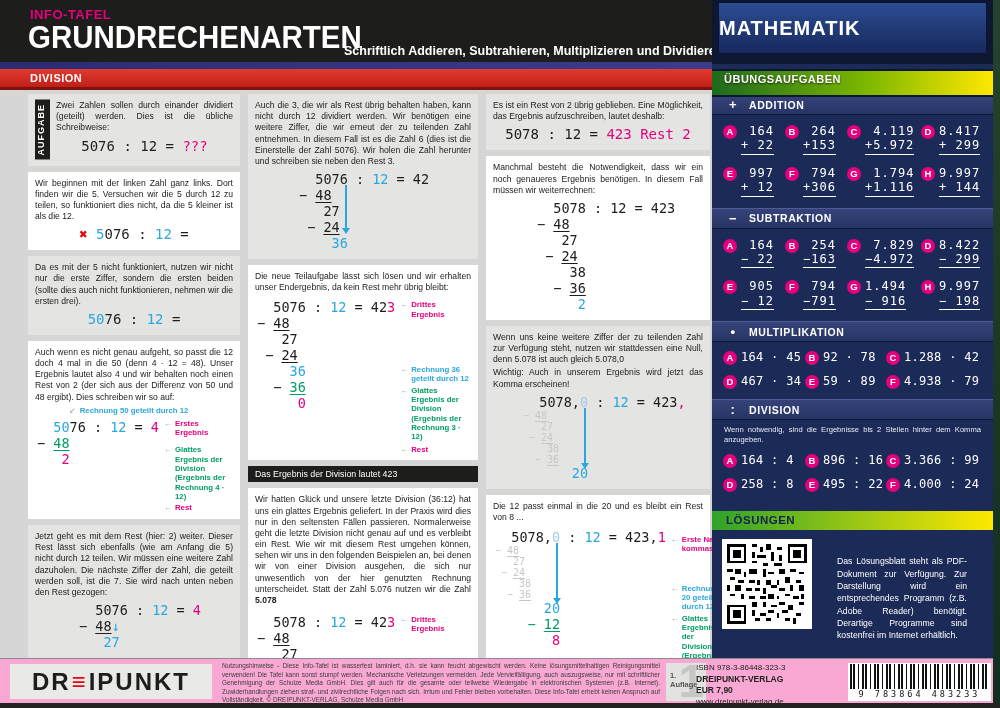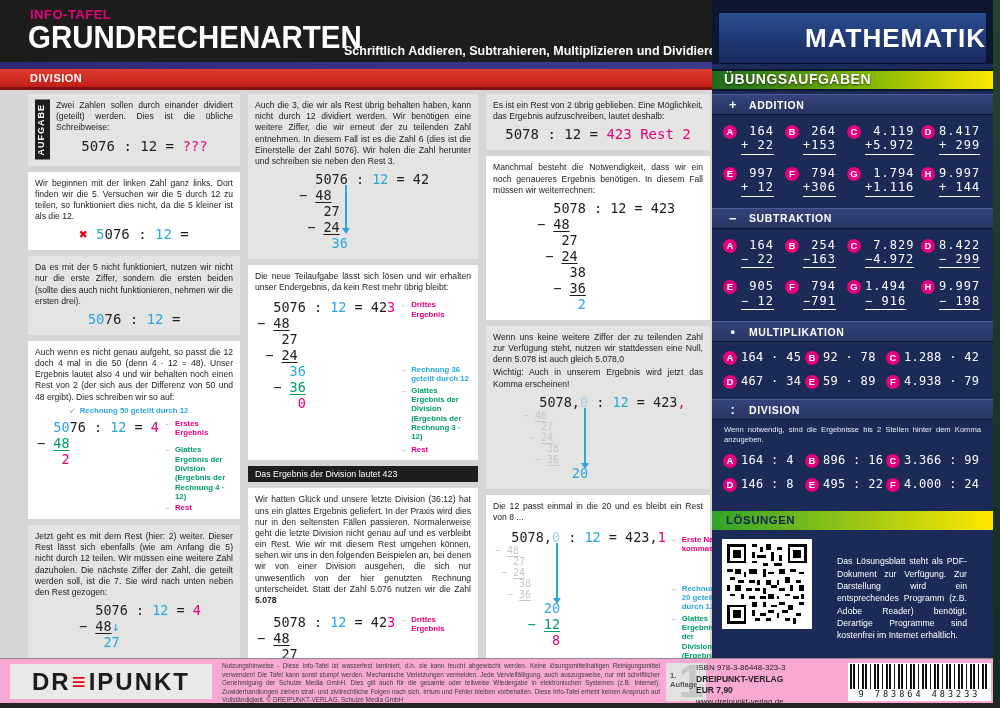--- a/index.html
+++ b/index.html
@@ -13,26 +13,26 @@
          transform:scaleX(.92);transform-origin:left top}
   .subtitle{position:absolute;left:344px;top:44px;color:#fff;font-weight:bold;font-size:12.5px;white-space:nowrap}
   .stripe{position:absolute;left:0;top:62px;width:712px;height:7px;background:linear-gradient(90deg,#2b2b74,#3c3c8f)}
   .divbar{position:absolute;left:0;top:69px;width:712px;height:21px;box-sizing:border-box;
           background:linear-gradient(180deg,#e23b30,#c01f18);border-bottom:3px solid #7c120e;
           color:#fff;font-weight:bold;font-size:11px;line-height:18px;padding-left:30px;letter-spacing:.5px}
 
   
   .sb{position:absolute;left:712px;top:0;width:281px;height:658px;background:#1b2a57}
   .sbtop{position:absolute;left:0;top:0;width:100%;height:64px;background:#0d1732}
-  .mathbox{position:absolute;left:6px;top:12px;right:6px;height:50px;z-index:1;
+  .mathbox{position:absolute;left:6px;top:2px;right:6px;height:50px;z-index:1;
            background:linear-gradient(180deg,#2c4d92,#17295d);border:1px solid #0a1330;
-           color:#fff;font-weight:bold;font-size:26px;letter-spacing:1px;text-align:right;line-height:50px}
-  .uebbar{position:absolute;left:0;top:69px;width:100%;height:22px;box-sizing:border-box;z-index:1;
+           color:#fff;font-weight:bold;font-size:20px;letter-spacing:1px;text-align:left;line-height:50px}
+  .uebbar{position:absolute;left:0;top:69px;width:100%;height:28px;box-sizing:border-box;z-index:1;
           background:linear-gradient(90deg,#1d6a1e,#7db700 55%,#ffe800);
-          color:#fff;font-weight:bold;font-size:14px;line-height:17px;padding-left:12px;letter-spacing:.5px;
+          color:#fff;font-weight:bold;font-size:11px;line-height:17px;padding-left:12px;letter-spacing:.5px;
           text-shadow:0 1px 2px rgba(0,0,0,.7);border-top:2px solid #0d1732;border-bottom:2px solid #0d1732}
   .sbc{position:absolute;left:0;top:94px;width:100%;bottom:0;padding:0 10px;box-sizing:border-box}
   .band{display:flex;align-items:center;gap:9px;margin:0 -10px;height:19px;padding-left:14px;
         background:linear-gradient(180deg,#35437a,#273564);border-top:1px solid #4d5c96;border-bottom:1px solid #0e1836;
         color:#fff;font-weight:bold;font-size:10.5px;letter-spacing:.6px}
   .sicon{font-size:13px;font-weight:bold;width:14px;text-align:center;line-height:1}
   .pgrid4{display:grid;grid-template-columns:62px 62px 74px 63px;padding:9px 0 11px 1px;row-gap:11px}
   .pgrid3{display:grid;grid-template-columns:82px 81px 98px;padding:8px 0 10px 1px;row-gap:9px}
   .prob{display:flex;gap:4px}
   .badge{width:14px;height:14px;border-radius:50%;background:#e5007d;color:#fff;font-size:9.5px;font-weight:bold;
@@ -509,21 +509,21 @@
         <div class="prob">
             <span class="badge">B</span>
             <span class="expr">896 : 16</span>
           </div>
         <div class="prob">
             <span class="badge">C</span>
             <span class="expr">3.366 : 99</span>
           </div>
         <div class="prob">
             <span class="badge">D</span>
-            <span class="expr">146 : 8</span>
+            <span class="expr">258 : 8</span>
           </div>
         <div class="prob">
             <span class="badge">E</span>
             <span class="expr">495 : 22</span>
           </div>
         <div class="prob">
             <span class="badge">F</span>
             <span class="expr">4.000 : 24</span>
           </div>
       </div>

